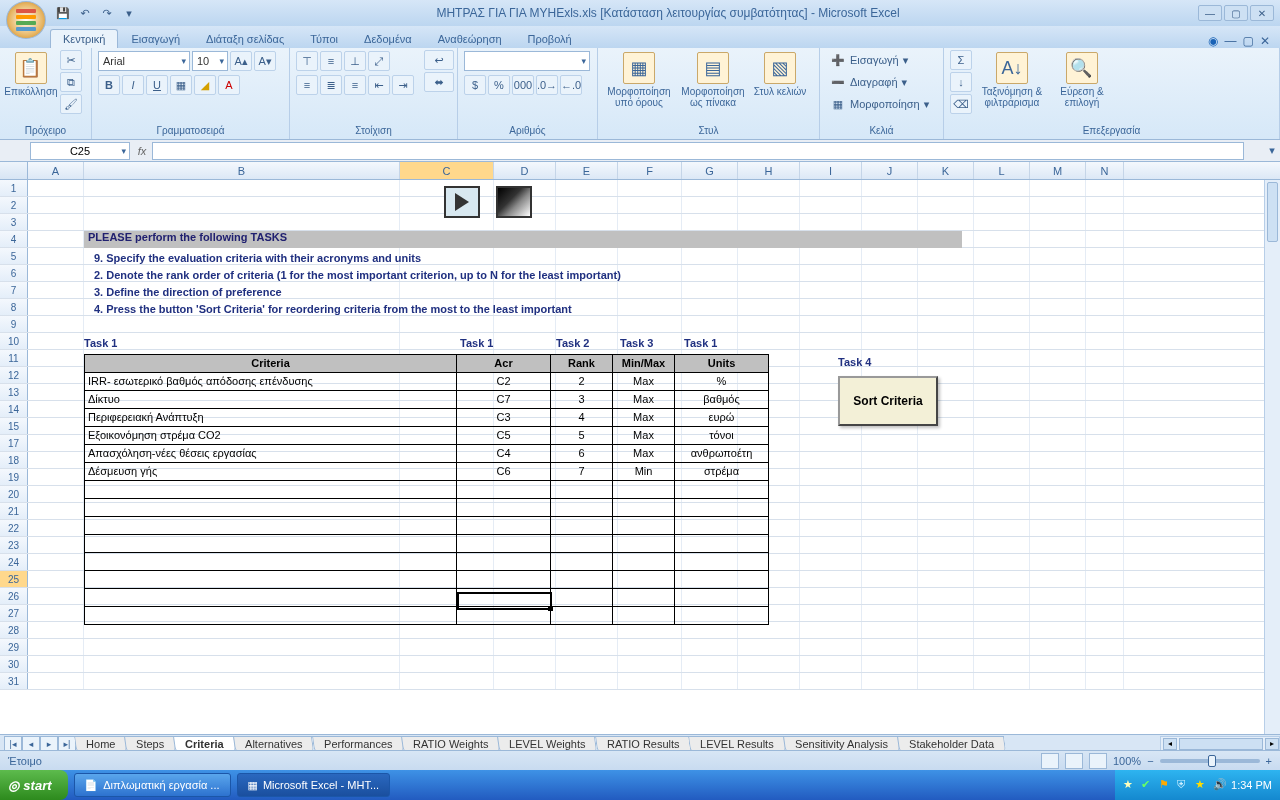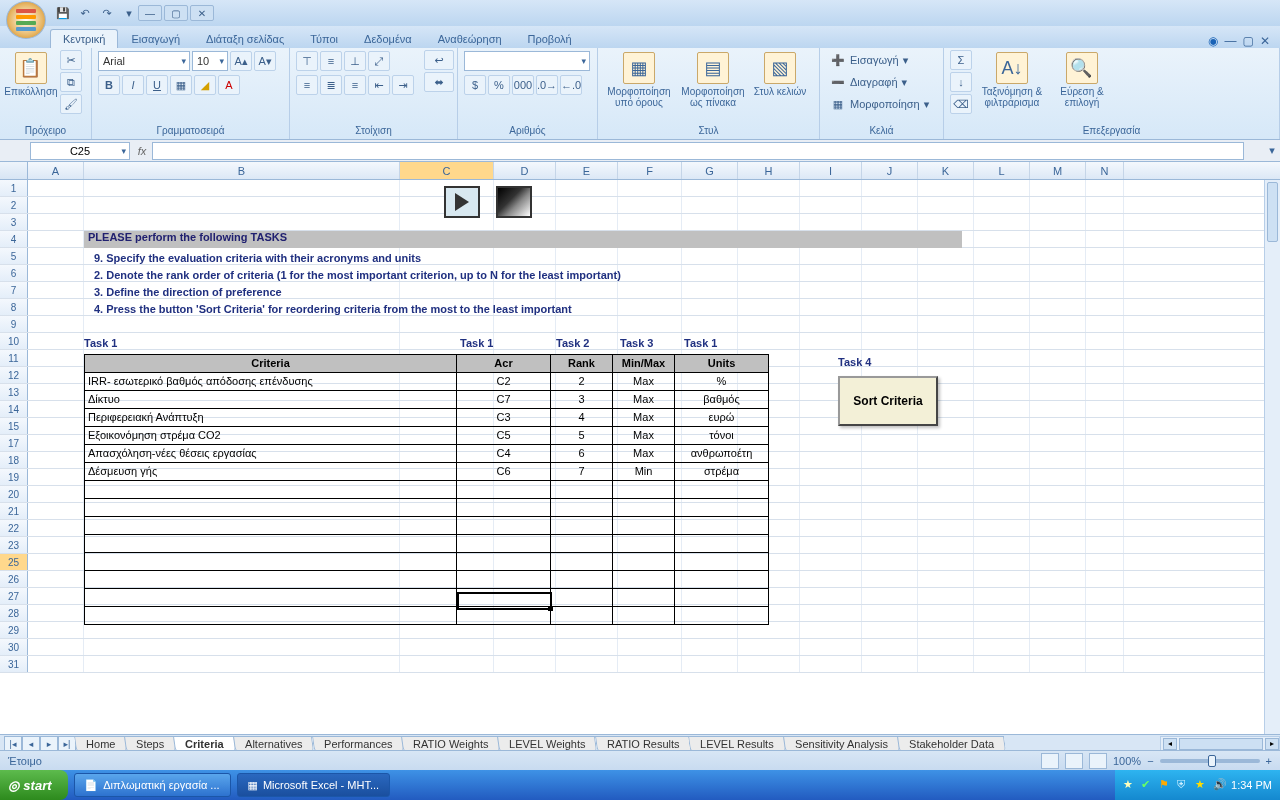--- a/index.html
+++ b/index.html
@@ -113,20 +113,21 @@
     <span></span>
     <span></span>
   </div>
 <div class="titlebar">
   <div class="qa-toolbar">
     <div class="qa-btn">💾</div>
     <div class="qa-btn">↶</div>
     <div class="qa-btn">↷</div>
     <div class="qa-btn">▾</div>
   </div>
+  <div class="title-text">ΜΗΤΡΑΣ ΓΙΑ ΓΙΑ MYHExls.xls  [Κατάσταση λειτουργίας συμβατότητας] - Microsoft Excel</div>
   <div class="win-controls">
     <div>—</div>
     <div>▢</div>
     <div>✕</div>
   </div>
 </div>
 
 <div class="tabs">
   <div class="tab active">Κεντρική</div>
   <div class="tab">Εισαγωγή</div>
@@ -674,20 +675,37 @@
         <div class="cell" style="width: 56px;"></div>
         <div class="cell" style="width: 62px;"></div>
         <div class="cell" style="width: 62px;"></div>
         <div class="cell" style="width: 56px;"></div>
         <div class="cell" style="width: 56px;"></div>
         <div class="cell" style="width: 56px;"></div>
         <div class="cell" style="width: 56px;"></div>
         <div class="cell" style="width: 38px;"></div>
       </div>
       <div class="row">
+        <div class="rh">24</div>
+        <div class="cell" style="width: 56px;"></div>
+        <div class="cell" style="width: 316px;"></div>
+        <div class="cell" style="width: 94px;"></div>
+        <div class="cell" style="width: 62px;"></div>
+        <div class="cell" style="width: 62px;"></div>
+        <div class="cell" style="width: 64px;"></div>
+        <div class="cell" style="width: 56px;"></div>
+        <div class="cell" style="width: 62px;"></div>
+        <div class="cell" style="width: 62px;"></div>
+        <div class="cell" style="width: 56px;"></div>
+        <div class="cell" style="width: 56px;"></div>
+        <div class="cell" style="width: 56px;"></div>
+        <div class="cell" style="width: 56px;"></div>
+        <div class="cell" style="width: 38px;"></div>
+      </div>
+      <div class="row">
         <div class="rh sel">25</div>
         <div class="cell" style="width: 56px;"></div>
         <div class="cell" style="width: 316px;"></div>
         <div class="cell" style="width: 94px;"></div>
         <div class="cell" style="width: 62px;"></div>
         <div class="cell" style="width: 62px;"></div>
         <div class="cell" style="width: 64px;"></div>
         <div class="cell" style="width: 56px;"></div>
         <div class="cell" style="width: 62px;"></div>
         <div class="cell" style="width: 62px;"></div>

